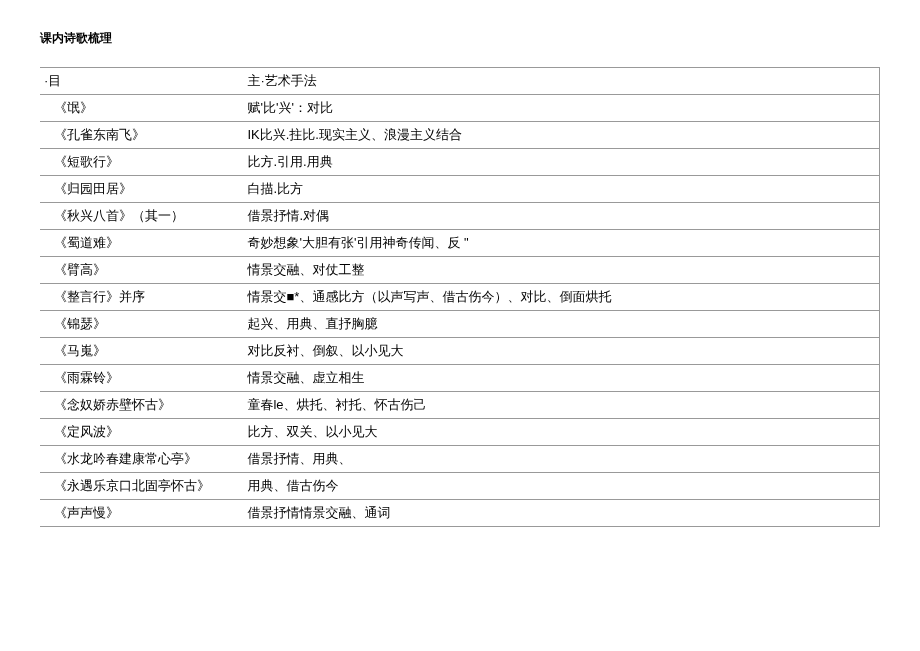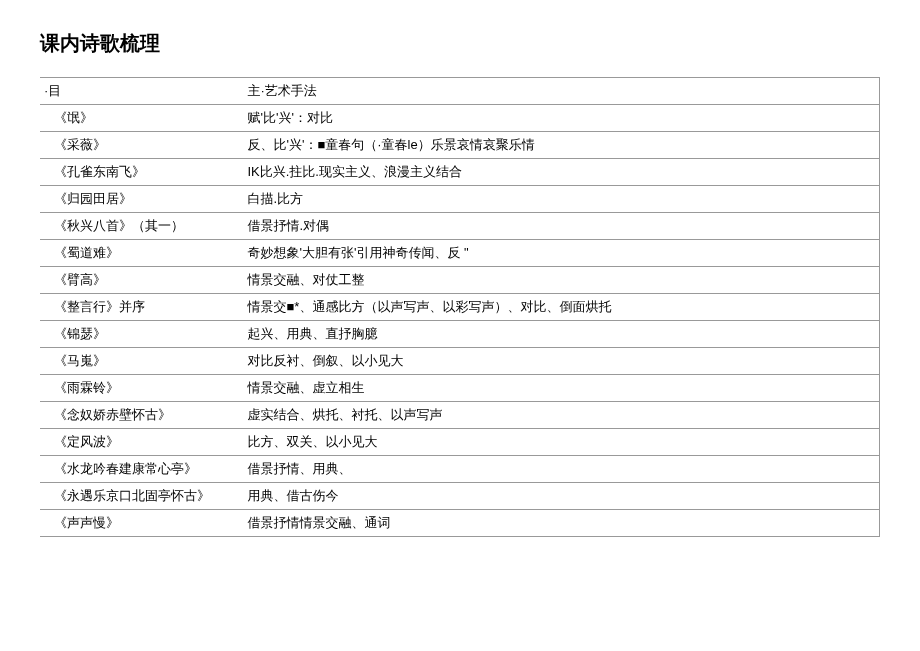--- a/index.html
+++ b/index.html
@@ -8,21 +8,21 @@
       box-sizing: border-box;
     }
     body {
       font-family: "Microsoft YaHei", "SimSun", sans-serif;
       background: #ffffff;
       padding: 30px 40px;
       font-size: 13px;
       color: #000;
     }
     .title {
-      font-size: 20px;
+      font-size: 12px;
       font-weight: bold;
       margin-bottom: 20px;
     }
     table {
       width: 100%;
       border-collapse: collapse;
       table-layout: fixed;
     }
     th, td {
       border-bottom: 1px solid #999;
@@ -60,62 +60,62 @@
       <th class="col-left header">·目</th>
       <th class="col-right">主·艺术手法</th>
     </tr>
   </thead>
   <tbody id="table-body">
       <tr>
         <td class="col-left">《氓》</td>
         <td class="col-right">赋'比'兴'：对比</td>
       </tr>
       <tr>
-        <td class="col-left">《采薇》</td>
-        <td class="col-right">反、比'兴'：■童春句（·童春le）乐景哀情哀聚乐情</td>
+        <td class="col-left">《孔雀东南飞》</td>
+        <td class="col-right">IK比兴.拄比.现实主义、浪漫主义结合</td>
       </tr>
       <tr>
-        <td class="col-left">《孔雀东南飞》</td>
-        <td class="col-right">IK比兴.拄比.现实主义、浪漫主义结合</td>
+        <td class="col-left">《短歌行》</td>
+        <td class="col-right">比方.引用.用典</td>
       </tr>
       <tr>
         <td class="col-left">《归园田居》</td>
         <td class="col-right">白描.比方</td>
       </tr>
       <tr>
         <td class="col-left">《秋兴八首》（其一）</td>
         <td class="col-right">借景抒情.对偶</td>
       </tr>
       <tr>
         <td class="col-left">《蜀道难》</td>
         <td class="col-right">奇妙想象'大胆有张'引用神奇传闻、反 "</td>
       </tr>
       <tr>
         <td class="col-left">《臂高》</td>
         <td class="col-right">情景交融、对仗工整</td>
       </tr>
       <tr>
         <td class="col-left">《整言行》并序</td>
-        <td class="col-right">情景交■*、通感比方（以声写声、以彩写声）、对比、倒面烘托</td>
+        <td class="col-right">情景交■*、通感比方（以声写声、借古伤今）、对比、倒面烘托</td>
       </tr>
       <tr>
         <td class="col-left">《锦瑟》</td>
         <td class="col-right">起兴、用典、直抒胸臆</td>
       </tr>
       <tr>
         <td class="col-left">《马嵬》</td>
         <td class="col-right">对比反衬、倒叙、以小见大</td>
       </tr>
       <tr>
         <td class="col-left">《雨霖铃》</td>
         <td class="col-right">情景交融、虚立相生</td>
       </tr>
       <tr>
         <td class="col-left">《念奴娇赤壁怀古》</td>
-        <td class="col-right">虚实结合、烘托、衬托、以声写声</td>
+        <td class="col-right">童春le、烘托、衬托、怀古伤己</td>
       </tr>
       <tr>
         <td class="col-left">《定风波》</td>
         <td class="col-right">比方、双关、以小见大</td>
       </tr>
       <tr>
         <td class="col-left">《水龙吟春建康常心亭》</td>
         <td class="col-right">借景抒情、用典、</td>
       </tr>
       <tr>

